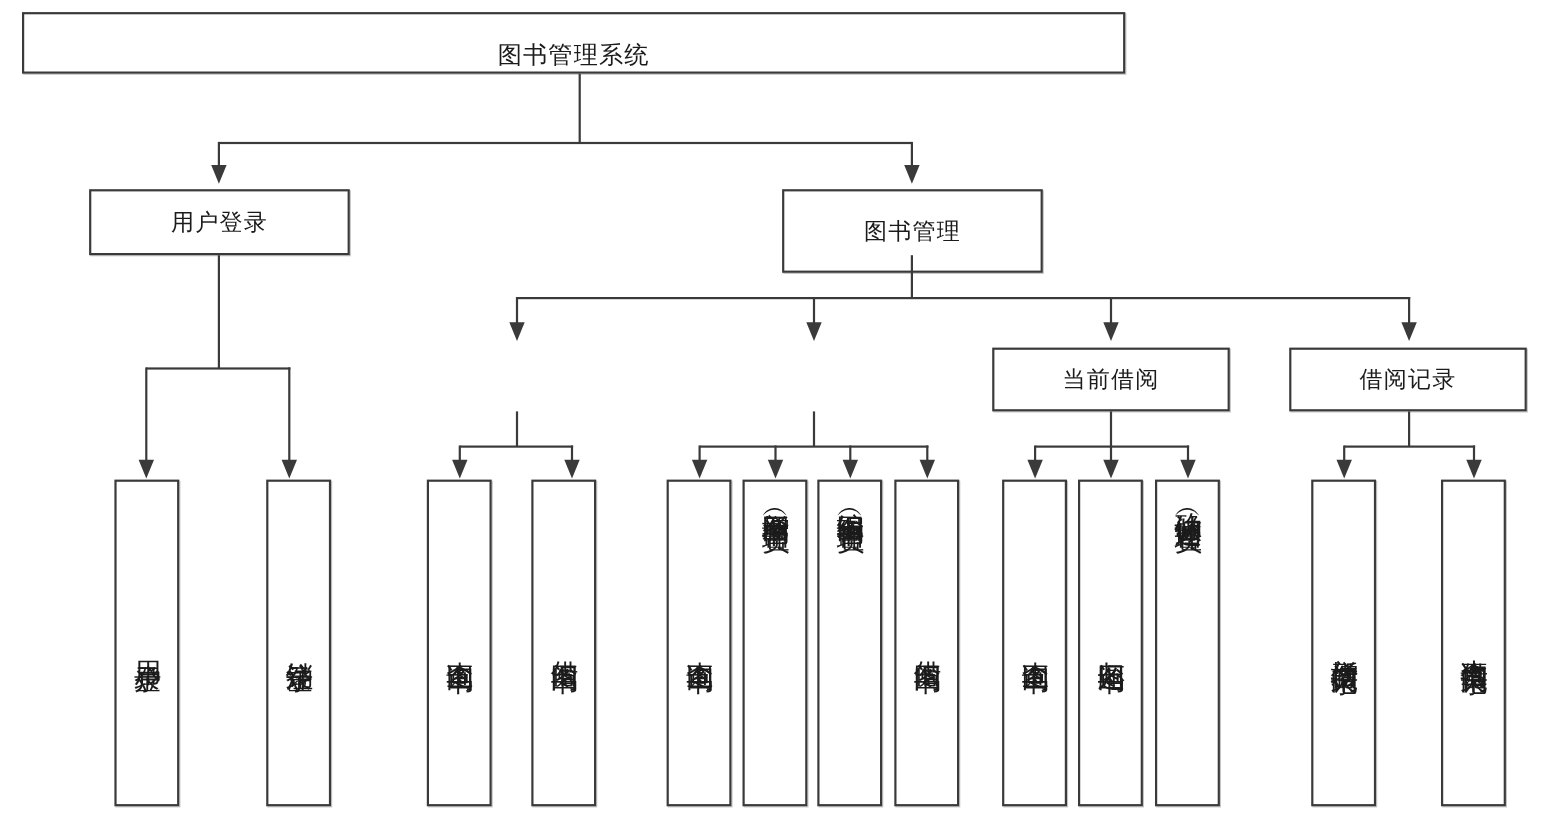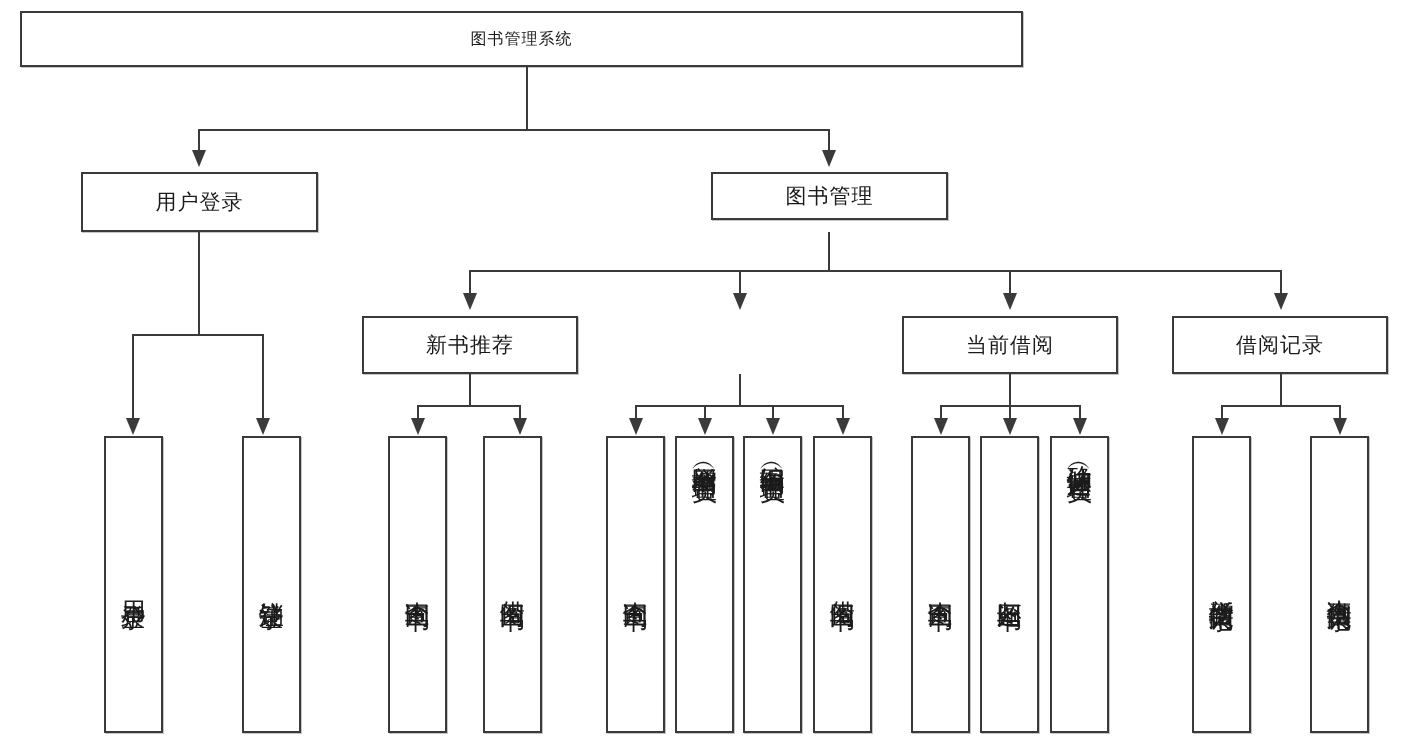--- a/index.html
+++ b/index.html
@@ -21,21 +21,21 @@
   }
   
   .node.horiz{
     display:flex;
     align-items:center;
     justify-content:center;
     font-size:21px;
     letter-spacing:1px;
     white-space:nowrap;
   }
-  .node.title{font-size:16px;}
+  .node.title{font-size:22px;align-items:flex-end;}
   
   .node.vert{
     display:flex;
     align-items:flex-start;
     justify-content:center;
     padding-top:8px;
   }
   .node.vert .vtext{
     writing-mode:vertical-rl;
     text-orientation:upright;
@@ -78,21 +78,21 @@
   <div class="hline" style="left:199px;top:129px;width:630px;"></div>
 
   <div class="vline" style="left:198px;top:129px;height:22px;"></div>
   <div class="vline" style="left:828px;top:129px;height:22px;"></div>
   <div class="arrow" style="left:192px;top:150px;"></div>
   <div class="arrow" style="left:822px;top:150px;"></div>
 
   <div class="node horiz" style="left:81px;top:172px;width:237px;height:60px;">
     <span>用户登录</span>
   </div>
-  <div class="node horiz" style="left:711px;top:172px;width:237px;height:48px;">
+  <div class="node horiz" style="left:711px;top:172px;width:237px;height:76px;">
     <span>图书管理</span>
   </div>
 
   <div class="vline" style="left:198px;top:232px;height:103px;"></div>
   <div class="hline" style="left:133px;top:334px;width:131px;"></div>
   <div class="vline" style="left:132px;top:334px;height:85px;"></div>
   <div class="vline" style="left:262px;top:334px;height:85px;"></div>
   <div class="arrow" style="left:126px;top:418px;"></div>
   <div class="arrow" style="left:256px;top:418px;"></div>
 
@@ -100,23 +100,20 @@
   <div class="hline" style="left:470px;top:270px;width:812px;"></div>
   <div class="vline" style="left:469px;top:270px;height:24px;"></div>
   <div class="vline" style="left:739px;top:270px;height:24px;"></div>
   <div class="vline" style="left:1009px;top:270px;height:24px;"></div>
   <div class="vline" style="left:1280px;top:270px;height:24px;"></div>
   <div class="arrow" style="left:463px;top:293px;"></div>
   <div class="arrow" style="left:733px;top:293px;"></div>
   <div class="arrow" style="left:1003px;top:293px;"></div>
   <div class="arrow" style="left:1274px;top:293px;"></div>
 
-  <div class="node horiz" style="left:362px;top:316px;width:216px;height:58px;">
-    <span>新书推荐</span>
-  </div>
   <div class="node horiz" style="left:1172px;top:316px;width:216px;height:58px;">
     <span>借阅记录</span>
   </div>
   <div class="node horiz" style="left:902px;top:316px;width:216px;height:58px;">
     <span>当前借阅</span>
   </div>
 
   <div class="vline" style="left:469px;top:374px;height:32px;"></div>
   <div class="hline" style="left:418px;top:405px;width:103px;"></div>
   <div class="vline" style="left:417px;top:405px;height:14px;"></div>

